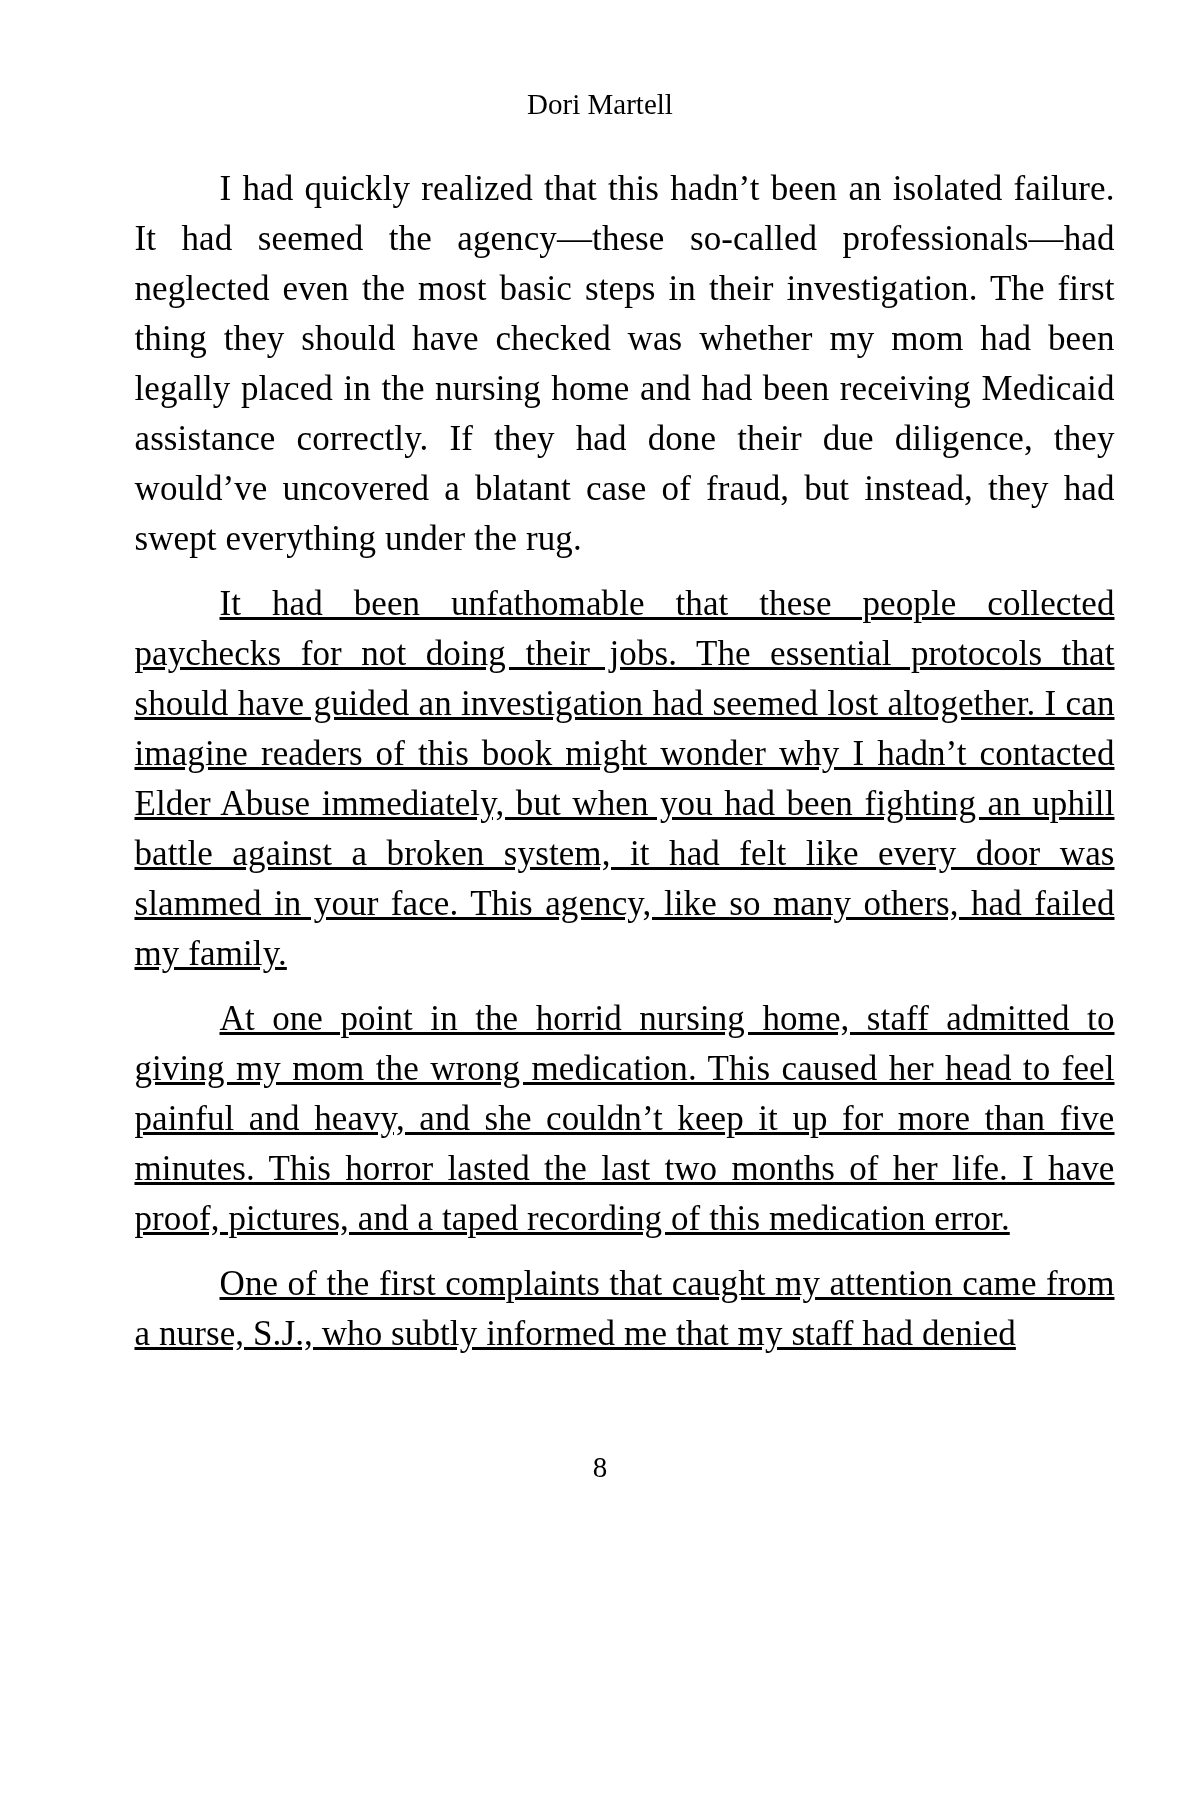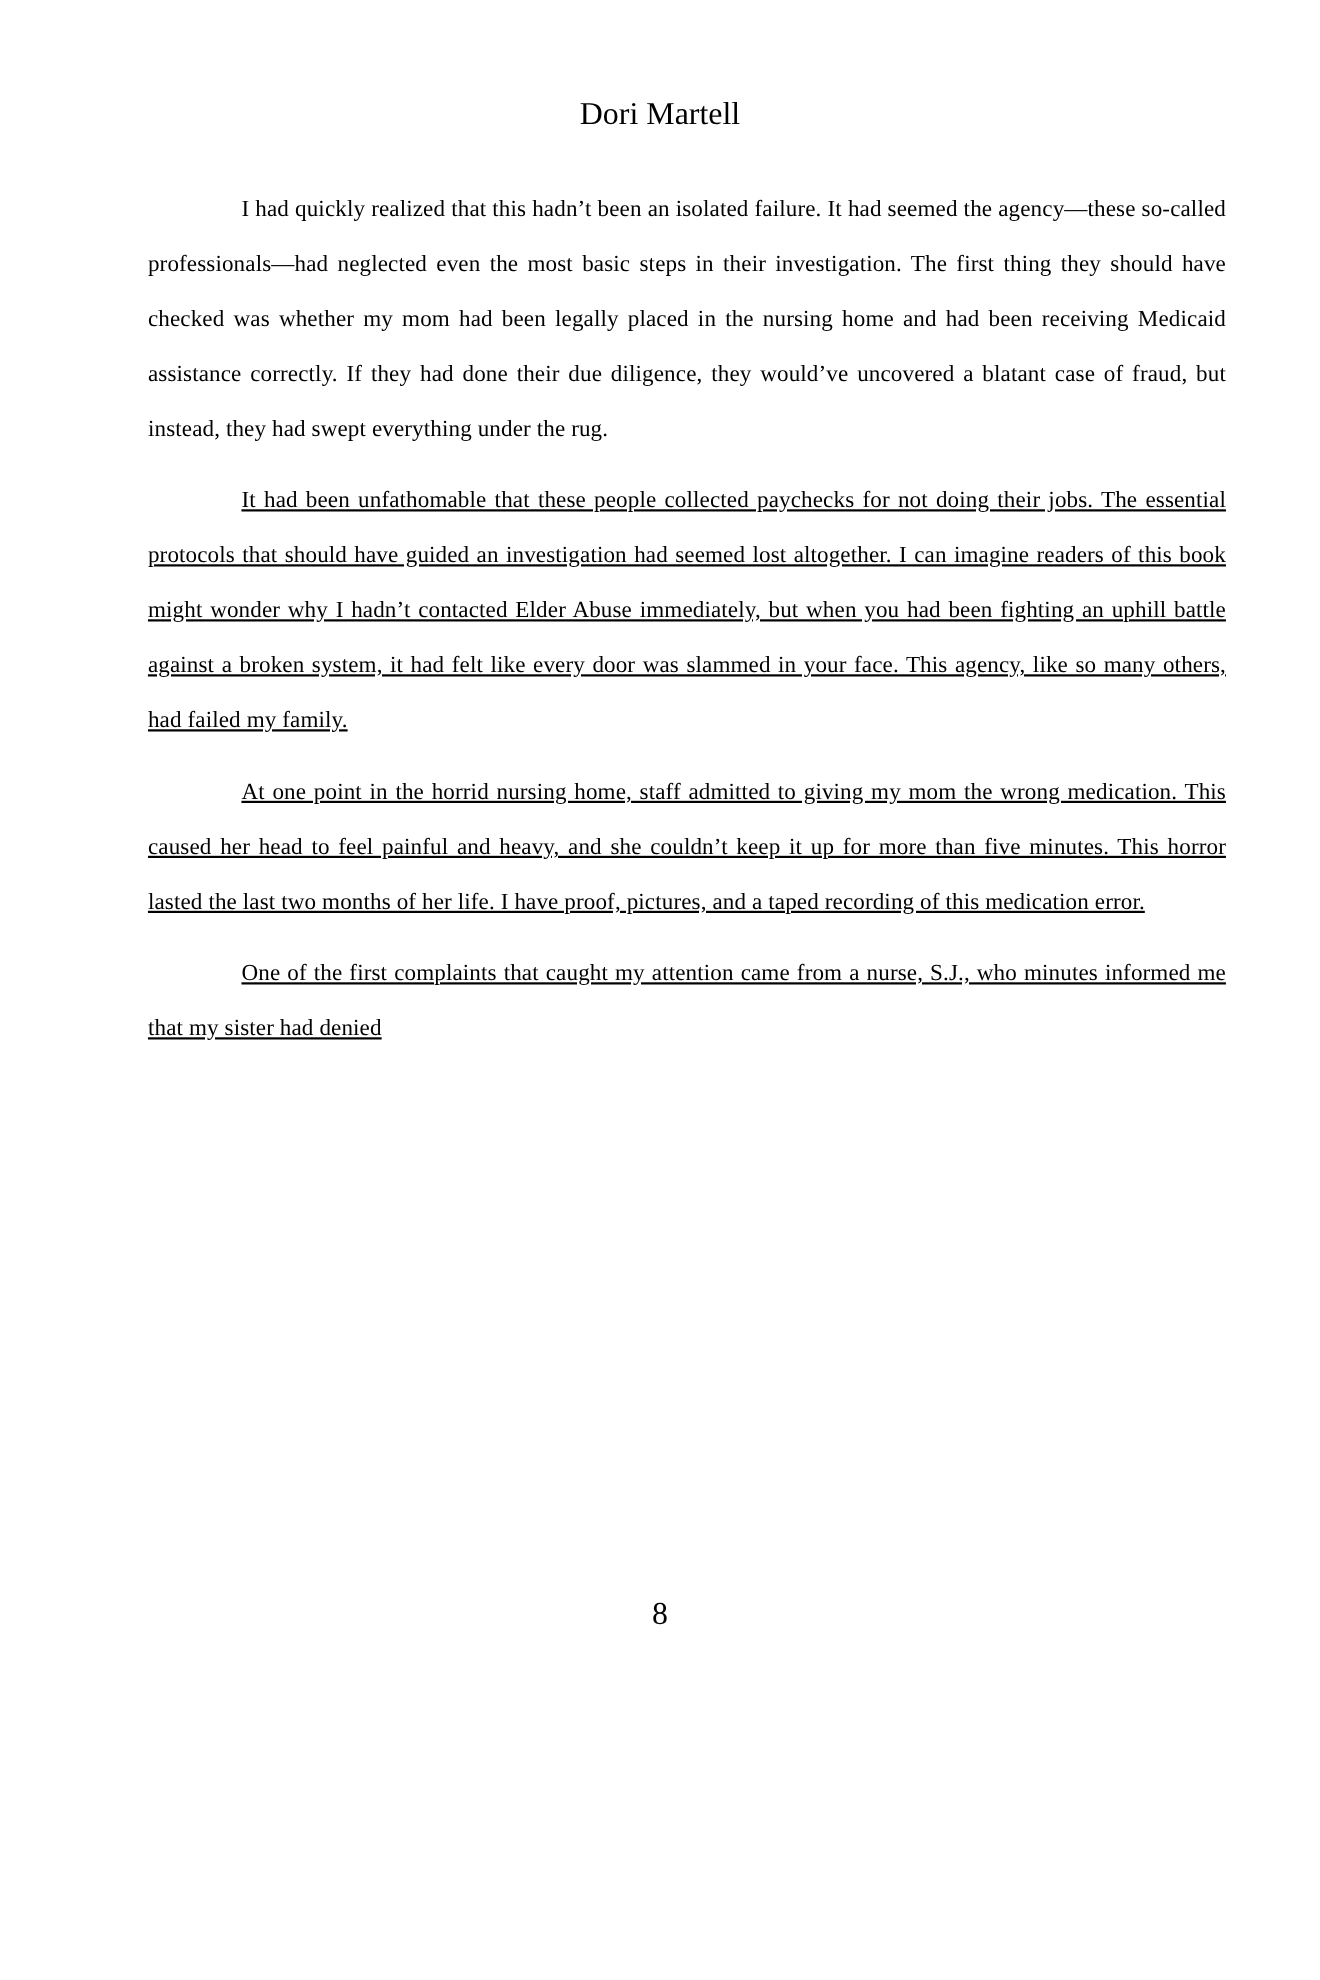--- a/index.html
+++ b/index.html
@@ -18,21 +18,21 @@
     overflow: hidden;
   }
   .running-header {
     padding-top: 86px;
     text-align: center;
     font-size: 29px;
     line-height: 36px;
   }
   .body-text {
     margin: 42px 82px 0 131px;
-    font-size: 21px;
+    font-size: 35px;
     line-height: 50px;
     text-align: justify;
     letter-spacing: 0.1px;
   }
   .body-text p {
     margin: 0;
     text-indent: 85px;
   }
   .body-text p + p {
     margin-top: 15px;
@@ -52,18 +52,18 @@
 <body>
 
 <div class="page">
 
   <div class="running-header">Dori Martell</div>
 
   <div class="body-text">
     <p>I had quickly realized that this hadn’t been an isolated failure. It had seemed the agency—these so-called professionals—had neglected even the most basic steps in their investigation. The first thing they should have checked was whether my mom had been legally placed in the nursing home and had been receiving Medicaid assistance correctly. If they had done their due diligence, they would’ve uncovered a blatant case of fraud, but instead, they had swept everything under the rug.</p>
     <p>It had been unfathomable that these people collected paychecks for not doing their jobs. The essential protocols that should have guided an investigation had seemed lost altogether. I can imagine readers of this book might wonder why I hadn’t contacted Elder Abuse immediately, but when you had been fighting an uphill battle against a broken system, it had felt like every door was slammed in your face. This agency, like so many others, had failed my family.</p>
     <p>At one point in the horrid nursing home, staff admitted to giving my mom the wrong medication. This caused her head to feel painful and heavy, and she couldn’t keep it up for more than five minutes. This horror lasted the last two months of her life. I have proof, pictures, and a taped recording of this medication error.</p>
-    <p>One of the first complaints that caught my attention came from a nurse, S.J., who minutes informed me that my sister had denied</p>
+    <p>One of the first complaints that caught my attention came from a nurse, S.J., who subtly informed me that my staff had denied</p>
   </div>
 
   <div class="page-number">8</div>
 
 </div>
 
 </body></html>

